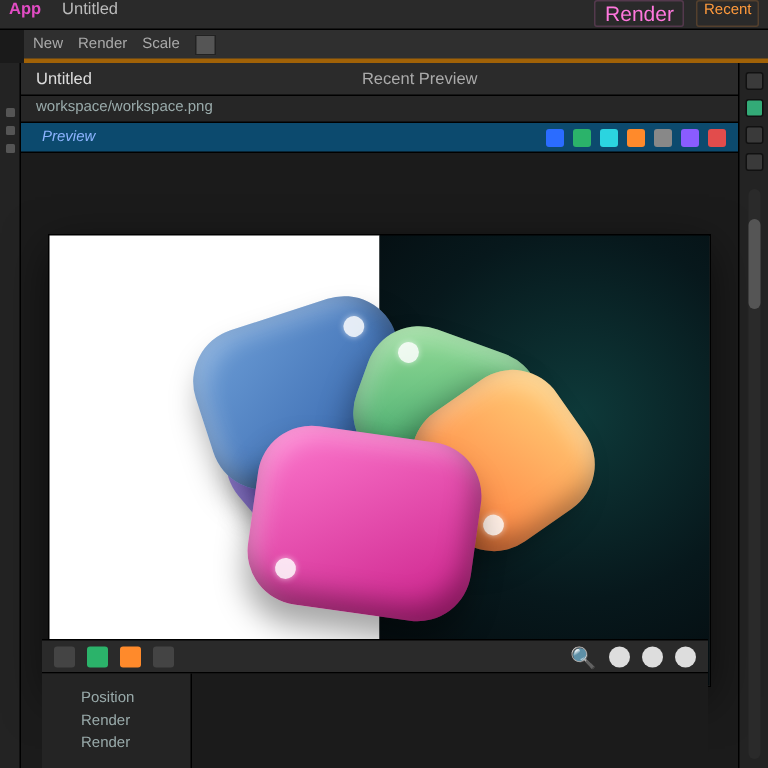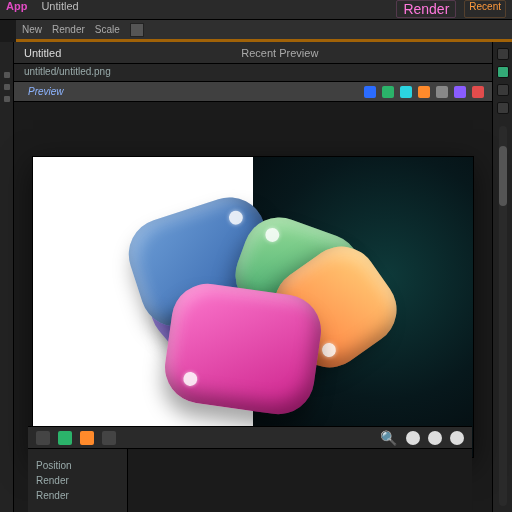--- a/index.html
+++ b/index.html
@@ -25,21 +25,21 @@
   .leftgutter .dot { width:6px; height:6px; background:#555; border-radius:1px; }
 
   .center { flex:1; display:flex; flex-direction:column; background:#1e1e1e; }
 
   .tabrow { height:22px; background:#2b2b2b; display:flex; align-items:center; padding:0 10px; gap:180px; border-bottom:1px solid #000;}
   .tabrow .tab { color:#ddd; font-size:11px; }
   .tabrow .tab2 { color:#aaa; font-size:11px; }
 
   .breadcrumb { height:18px; background:#262626; color:#9aa; font-size:10px; padding:2px 10px; border-bottom:1px solid #000;}
 
-  .subtoolbar { height:20px; background:#404040; display:flex; align-items:center; justify-content:flex-end; gap:6px; padding:0 8px; border-bottom:1px solid #000;}
+  .subtoolbar { height:20px; background:#0c4a6e; display:flex; align-items:center; justify-content:flex-end; gap:6px; padding:0 8px; border-bottom:1px solid #000;}
   .subtoolbar .txt { color:#8db4ff; font-size:10px; font-style:italic; margin-right:auto; padding-left:6px;}
   .mini { width:12px; height:12px; border-radius:2px; display:inline-block; }
   .mini.blue{background:#2b6cff;} .mini.green{background:#2bb36a;} .mini.cyan{background:#2bd4e0;}
   .mini.orange{background:#ff8a2b;} .mini.gray{background:#888;} .mini.purple{background:#8a5cff;}
   .mini.red{background:#e24c4c;}
 
   
   .canvas-wrap { flex:1; background:#1b1b1b; display:flex; align-items:center; justify-content:center; position:relative; padding:6px 6px 6px 6px;}
   .canvas { width:440px; height:300px; display:flex; box-shadow:0 0 0 1px #000, 0 8px 30px rgba(0,0,0,.6); }
   .canvas .half { flex:1; position:relative; overflow:hidden; }
@@ -69,21 +69,21 @@
 
   
   .statusbar { position:absolute; left:14px; right:20px; bottom:64px; height:22px; background:#2a2a2a; border-top:1px solid #000; display:flex; align-items:center; padding:0 8px; gap:8px;}
   .statusbar .sqi{ width:14px;height:14px;background:#444;border-radius:2px;}
   .statusbar .sqi.g{background:#2bb36a;} .statusbar .sqi.o{background:#ff8a2b;}
   .statusbar .search{ margin-left:auto; color:#ccc; font-size:14px;}
   .statusbar .avatar{ width:14px;height:14px;border-radius:50%; background:#ddd;}
 
   .panel { position:absolute; left:14px; right:20px; bottom:0; height:64px; background:#1f1f1f; border-top:1px solid #000; display:flex;}
   .panel .labels{ width:100px; background:#242424; border-right:1px solid #000; display:flex; flex-direction:column; justify-content:center; gap:4px; padding:4px 8px;}
-  .panel .labels span{ color:#9aa; font-size:10px;}
+  .panel .labels span{ color:#9aa; font-size:10px;margin-left:18px;}
   .panel .content{ flex:1; background:#1b1b1b;}
   .panel .footer{ position:absolute; bottom:2px; right:8px; color:#888; font-size:10px;}
 </style>
 </head>
 <body>
 
 <div class="menubar">
   <span class="brand">App</span>
   <span class="item">Untitled</span>
   <div class="right">
@@ -104,21 +104,21 @@
     <span class="dot"></span>
     <span class="dot"></span>
     <span class="dot"></span>
   </div>
 
   <div class="center">
     <div class="tabrow">
       <span class="tab">Untitled</span>
       <span class="tab2">Recent Preview</span>
     </div>
-    <div class="breadcrumb">untitled/untitled.png</div>
+    <div class="breadcrumb">workspace/workspace.png</div>
     <div class="subtoolbar">
       <span class="txt">Preview</span>
       <span class="mini blue"></span>
       <span class="mini green"></span>
       <span class="mini cyan"></span>
       <span class="mini orange"></span>
       <span class="mini gray"></span>
       <span class="mini purple"></span>
       <span class="mini red"></span>
     </div>

